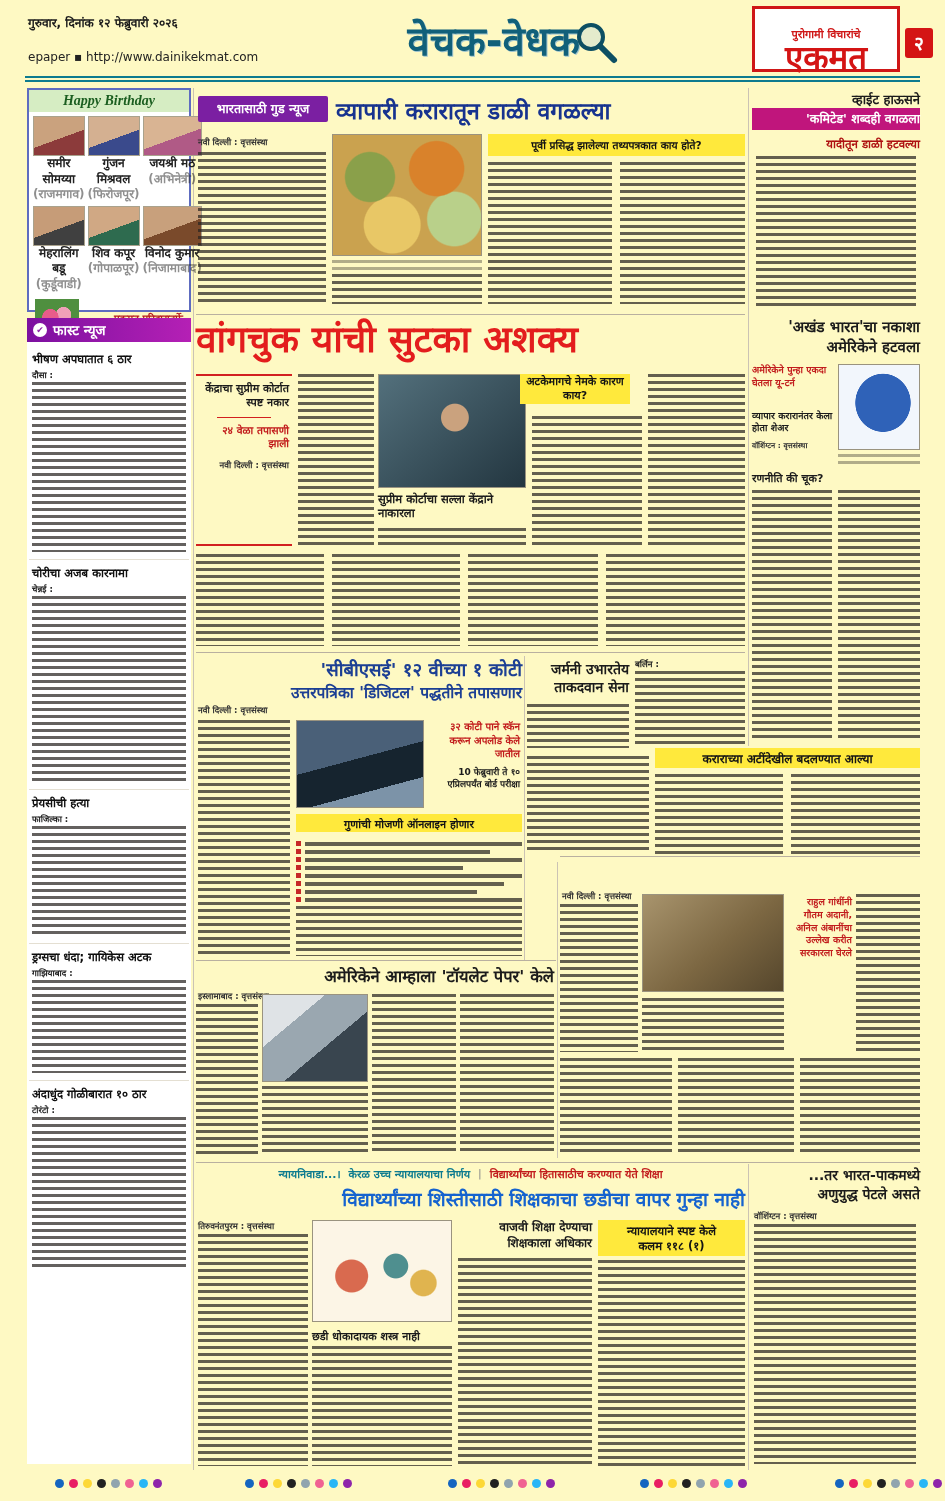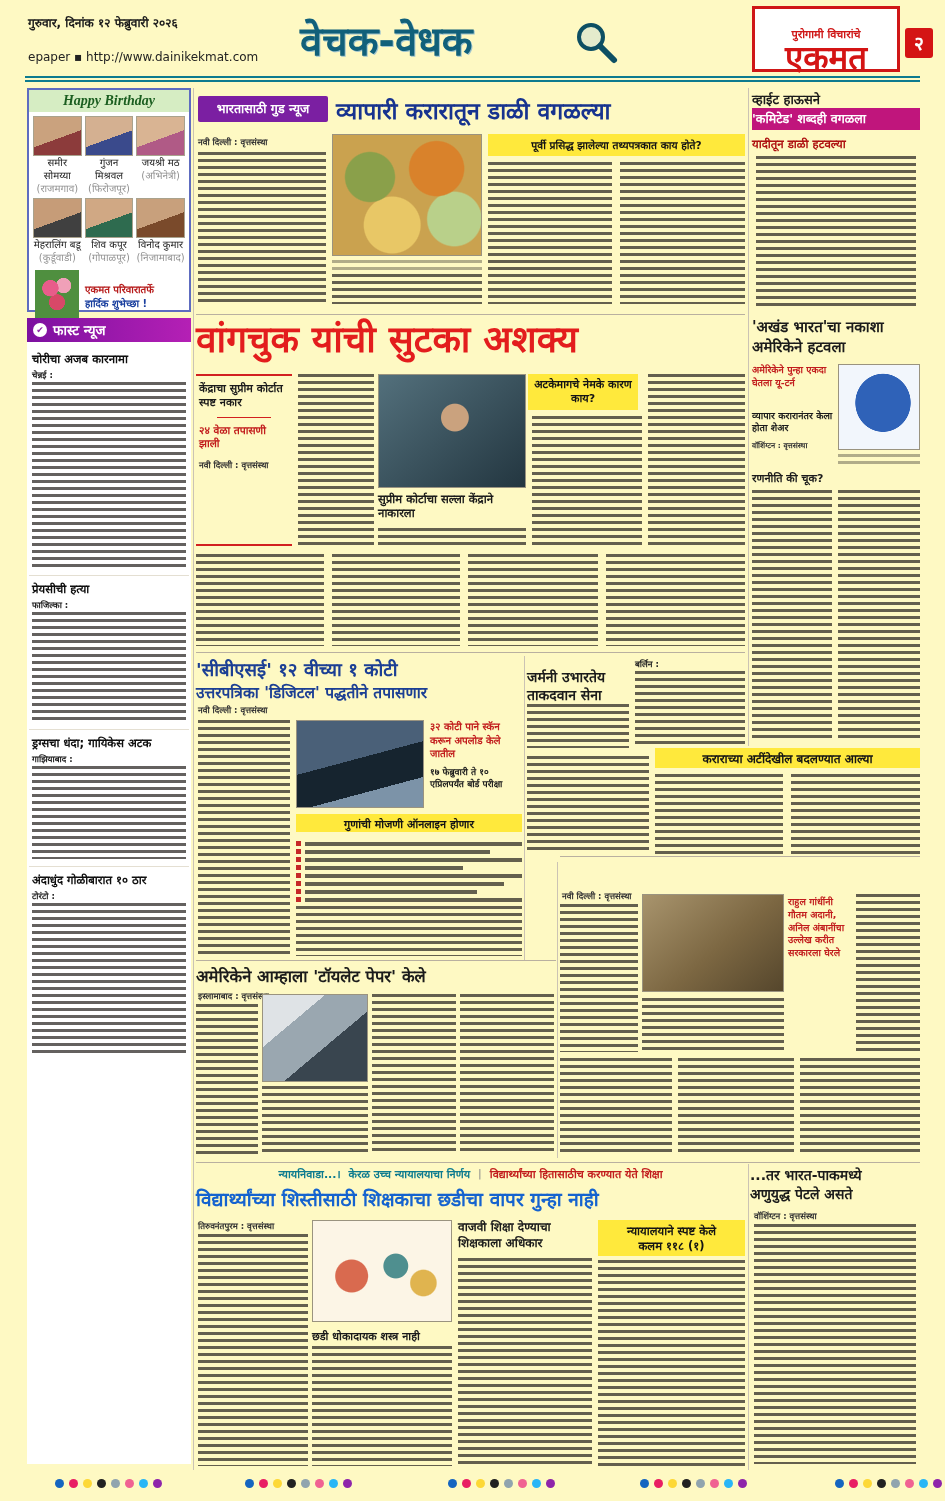--- a/index.html
+++ b/index.html
@@ -1,38 +1,38 @@
 <!DOCTYPE html>
 <html><head>
 <meta charset="utf-8">
 <style>
 *{margin:0;padding:0;box-sizing:border-box}
 body{background:#d8d8d8;font-family:"DejaVu Sans",sans-serif}
 #page{position:relative;width:945px;height:1501px;margin:0 auto;background:#fef9c3;color:#1b1b1b;overflow:hidden}
 .abs{position:absolute}
 .b{font-weight:bold}
-.ctr{text-align:left}
+.ctr{text-align:right}
 .fill{background-image:repeating-linear-gradient(to bottom,rgba(40,36,33,.72) 0,rgba(40,36,33,.72) 2.8px,transparent 2.8px,transparent 7px)}
 .lt{opacity:.5}
 .byl{font-size:8.5px;font-weight:bold;color:#333}
 .dl{font-size:8.5px;font-weight:bold;color:#222;margin-bottom:2px}
 .vr{position:absolute;width:1px;background:#cbc3b4}
 .hr{position:absolute;height:1px;background:#b9b0a0}
 .ph{position:absolute;border:1px solid #9a937f}
 .red{color:#c21d1d}
 
 .masthead-box{border:3px solid #cf1717;background:#fff;text-align:center}
 .pagenum{background:#d41414;color:#fff;text-align:center;border-radius:3px}
 
 .bb{border:2px solid #5e6cc0;background:#fff}
 .bb-head{height:22px;background:#d6edc3;color:#1b5e20;font-family:"Liberation Serif",serif;font-style:italic;font-weight:bold;font-size:14px;text-align:center;line-height:22px}
 .bb-grid{display:grid;grid-template-columns:repeat(3,1fr);gap:3px;padding:4px}
 .bb-cell{text-align:center}
 .bb-photo{height:40px;border:1px solid #a9a28d}
-.bb-cap{font-size:10px;line-height:1.3;font-weight:normal;color:#222}
+.bb-cap{font-size:12px;line-height:1.3;font-weight:bold;color:#222}
 .bp0{background:linear-gradient(160deg,#caa27e 0 55%,#8c3b3b 55%)}
 .bp1{background:linear-gradient(160deg,#d4b091 0 55%,#3a4a8c 55%)}
 .bp2{background:linear-gradient(160deg,#d9b493 0 55%,#b05a86 55%)}
 .bp3{background:linear-gradient(160deg,#c69c78 0 55%,#404040 55%)}
 .bp4{background:linear-gradient(160deg,#d0a884 0 55%,#2e6b4f 55%)}
 .bp5{background:linear-gradient(160deg,#c8a07c 0 55%,#7a4a2b 55%)}
 .flower{width:44px;height:52px;border:none;background:radial-gradient(circle at 35% 35%,#e85c8a 0 18%,transparent 19%),radial-gradient(circle at 65% 30%,#f0a0b8 0 16%,transparent 17%),radial-gradient(circle at 50% 62%,#d84868 0 20%,transparent 21%),#4f8f3f}
 
 .fn{background:#fff}
 .fn-head{height:24px;background:linear-gradient(90deg,#7c10a0,#b520b5);color:#fff;font-size:13.5px;font-weight:bold;display:flex;align-items:center;gap:6px;padding:0 6px}
@@ -131,20 +131,25 @@
       </div>
     </div>
   </div>
 
   <div class="abs fn" style="left:27px;top:318px;width:164px;height:1146px">
     <div class="fn-head">
       <span class="fn-ico">✔</span>
       <span>फास्ट न्यूज</span>
     </div>
     <div style="padding:4px 2px">
+      <div class="fn-item">
+        <div class="fn-hl">भीषण अपघातात ६ ठार</div>
+        <div class="dl">दौसा :</div>
+        <div class="fill" style="height:170px"></div>
+      </div>
       <div class="fn-item">
         <div class="fn-hl">चोरीचा अजब कारनामा</div>
         <div class="dl">चेन्नई :</div>
         <div class="fill" style="height:186px"></div>
       </div>
       <div class="fn-item">
         <div class="fn-hl">प्रेयसीची हत्या</div>
         <div class="dl">फाजिल्का :</div>
         <div class="fill" style="height:110px"></div>
       </div>
@@ -186,21 +191,21 @@
     <div class="abs" style="left:0;top:56px;width:96px;height:172px;border-top:2.5px solid #d22020;border-bottom:2.5px solid #d22020;padding:6px 3px">
       <div class="b ctr" style="font-size:11px;line-height:1.3">केंद्राचा सुप्रीम कोर्टात स्पष्ट नकार</div>
       <div style="height:1px;background:#d22020;width:60%;margin:6px auto"></div>
       <div class="b ctr red" style="font-size:10.5px;line-height:1.3">२४ वेळा तपासणी झाली</div>
       <div class="byl ctr" style="margin-top:8px">नवी दिल्ली : वृत्तसंस्था</div>
     </div>
     <div class="abs fill" style="left:102px;top:56px;width:76px;height:172px"></div>
     <div class="ph ph-wang" style="left:182px;top:56px;width:148px;height:114px"></div>
     <div class="abs b" style="left:182px;top:174px;width:148px;font-size:11.5px;line-height:1.25">सुप्रीम कोर्टाचा सल्ला केंद्राने नाकारला</div>
     <div class="abs fill" style="left:182px;top:210px;width:148px;height:18px"></div>
-    <div class="abs ybox" style="left:332px;top:56px;width:110px;height:36px;font-size:11px;line-height:1.25">अटकेमागचे नेमके कारण काय?</div>
+    <div class="abs ybox" style="left:324px;top:56px;width:110px;height:30px;font-size:11px;line-height:1.25">अटकेमागचे नेमके कारण काय?</div>
     <div class="abs fill" style="left:336px;top:98px;width:110px;height:130px"></div>
     <div class="abs fill" style="left:452px;top:56px;width:97px;height:172px"></div>
     <div class="abs fill" style="left:0;top:236px;width:128px;height:92px"></div>
     <div class="abs fill" style="left:136px;top:236px;width:128px;height:92px"></div>
     <div class="abs fill" style="left:272px;top:236px;width:130px;height:92px"></div>
     <div class="abs fill" style="left:410px;top:236px;width:139px;height:92px"></div>
   </div>
 
   <div class="abs" style="left:752px;top:318px;width:168px;height:428px">
     <div class="b ctr" style="font-size:15px;line-height:1.3">'अखंड भारत'चा नकाशा</div>
@@ -218,21 +223,21 @@
   </div>
 
   <div class="abs" style="left:196px;top:656px;width:326px;height:304px">
     <div class="b ctr" style="font-size:18.5px;color:#1c3f94">'सीबीएसई' १२ वीच्या १ कोटी</div>
     <div class="b ctr" style="font-size:15.5px;color:#1c3f94">उत्तरपत्रिका 'डिजिटल' पद्धतीने तपासणार</div>
     <div class="abs byl" style="left:2px;top:48px;width:120px">नवी दिल्ली : वृत्तसंस्था</div>
     <div class="abs fill" style="left:2px;top:64px;width:92px;height:236px"></div>
     <div class="ph ph-scan" style="left:100px;top:64px;width:128px;height:88px"></div>
     <div class="abs" style="left:234px;top:64px;width:90px">
       <div class="b red ctr" style="font-size:10px;line-height:1.35">३२ कोटी पाने स्कॅन करून अपलोड केले जातील</div>
-      <div class="b ctr" style="font-size:9px;line-height:1.35;margin-top:5px">१७ फेब्रुवारी ते १० एप्रिलपर्यंत बोर्ड परीक्षा</div>
+      <div class="b ctr" style="font-size:9px;line-height:1.35;margin-top:5px">10 फेब्रुवारी ते १० एप्रिलपर्यंत बोर्ड परीक्षा</div>
     </div>
     <div class="abs ybox" style="left:100px;top:158px;width:226px;height:18px;font-size:11px">गुणांची मोजणी ऑनलाइन होणार</div>
     <div class="abs" style="left:100px;top:182px;width:226px">
       <div class="brow">
           <span class="bsq"></span>
           <span class="bln"></span>
         </div>
       <div class="brow">
           <span class="bsq"></span>
           <span class="bln" style="flex:none;width:82%"></span>
@@ -259,21 +264,21 @@
         </div>
       <div class="brow">
           <span class="bsq"></span>
           <span class="bln"></span>
         </div>
     </div>
     <div class="abs fill" style="left:100px;top:250px;width:226px;height:50px"></div>
   </div>
 
   <div class="abs" style="left:527px;top:656px;width:218px;height:200px">
-    <div class="abs" style="left:0;top:12px;width:102px">
+    <div class="abs" style="left:0;top:4px;width:102px">
       <div class="b ctr" style="font-size:14px;line-height:1.3">जर्मनी उभारतेय</div>
       <div class="b ctr" style="font-size:14px;line-height:1.3">ताकदवान सेना</div>
     </div>
     <div class="abs" style="left:108px;top:2px;width:110px">
       <div class="dl">बर्लिन :</div>
       <div class="fill" style="height:76px"></div>
     </div>
     <div class="abs fill" style="left:0;top:48px;width:102px;height:44px"></div>
     <div class="abs fill" style="left:0;top:100px;width:122px;height:96px"></div>
   </div>

